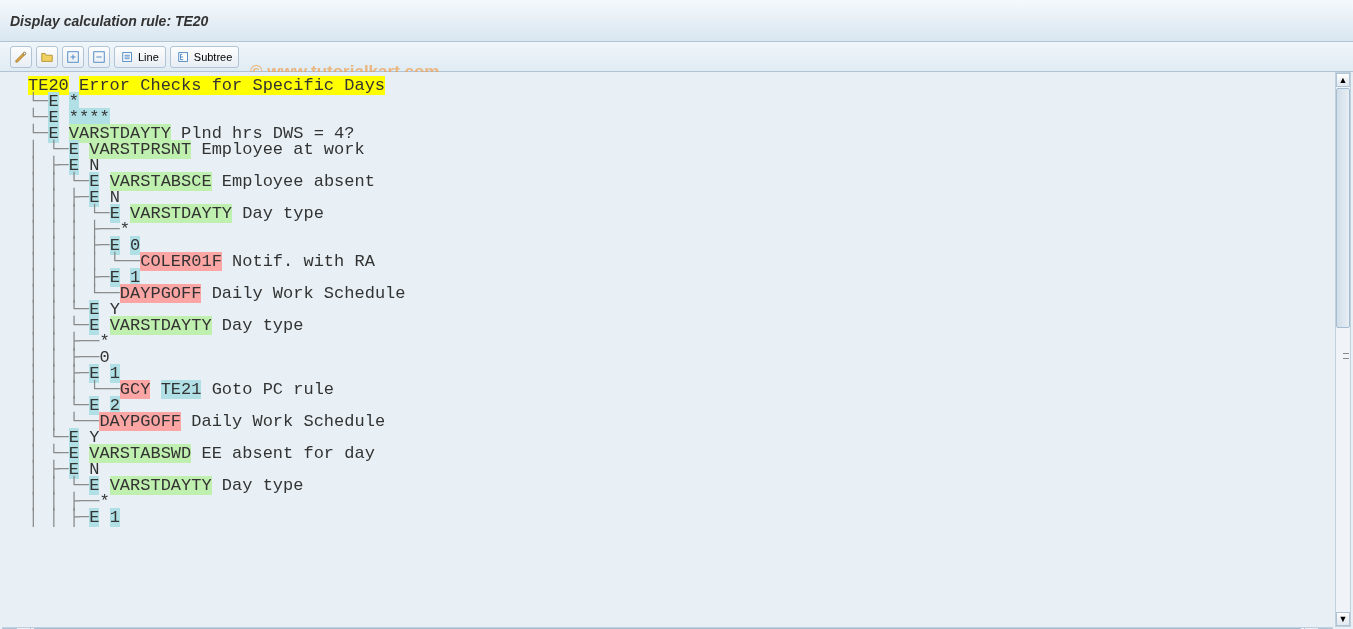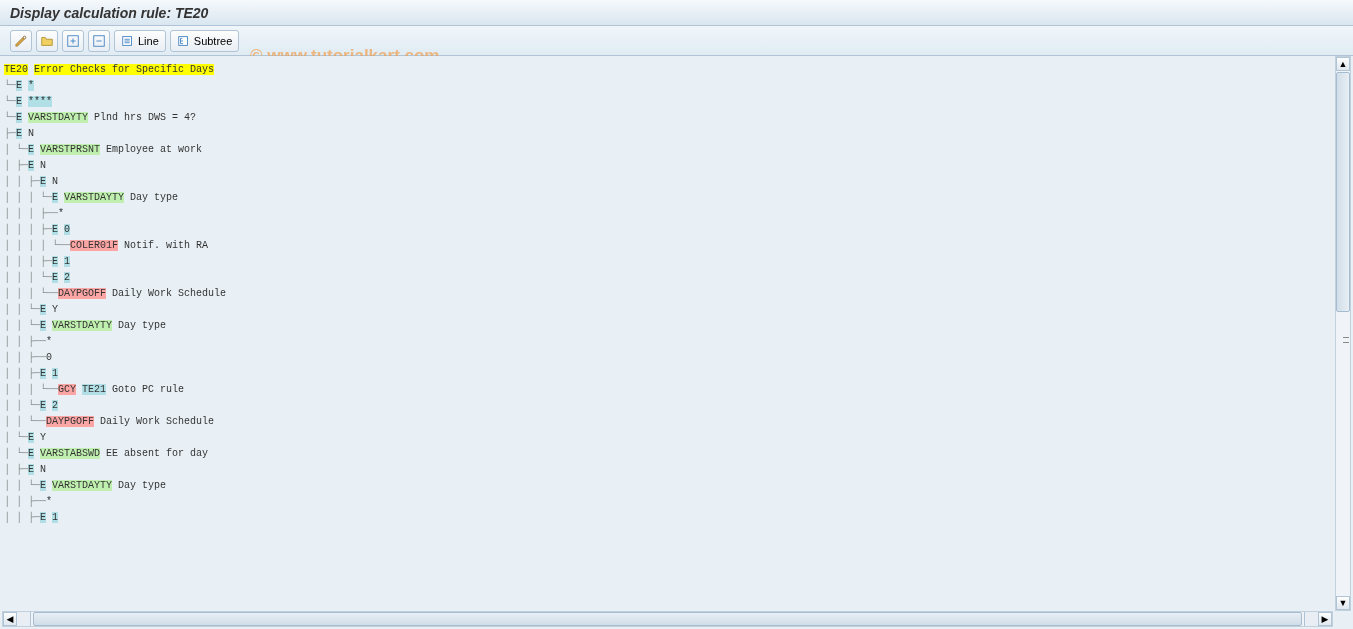--- a/index.html
+++ b/index.html
@@ -13,21 +13,21 @@
       background: #e8f0f5;
       width: 1353px;
       height: 629px;
       overflow: hidden;
       position: relative;
     }
     .header {
       background: linear-gradient(to bottom, #f5f9fc, #d9e6f0);
       border-bottom: 1px solid #b0c4d6;
       padding: 4px 10px;
-      height: 26px;
+      height: 42px;
       display: flex;
       align-items: center;
     }
     .header-title {
       font-weight: bold;
       font-style: italic;
       font-size: 14px;
       color: #333;
     }
     .toolbar {
@@ -68,27 +68,28 @@
       pointer-events: none;
     }
     .content-wrapper {
       position: relative;
       height: calc(629px - 56px);
       background: #e8f0f5;
     }
     .content {
       padding: 6px 8px 0 4px;
       font-family: 'Courier New', monospace;
-      font-size: 10px;
+      font-size: 17px;
       line-height: 16px;
       color: #333;
       background: #e8f0f5;
       height: calc(100% - 18px);
       overflow: hidden;
       position: relative;
+      margin-left: 24px;
     }
     .tree-line {
       white-space: nowrap;
       height: 16px;
     }
     .hl-yellow {
       background: #ffff00;
     }
     .hl-cyan {
       background: #b0e0e6;
@@ -247,42 +248,41 @@
 <div class="content">
 
 <div class="tree-line"><span class="hl-yellow">TE20</span> <span class="hl-yellow">Error Checks for Specific Days</span></div>
 
 <div class="tree-line"><span class="conn"> └─</span><span class="hl-cyan">E</span> <span class="hl-cyan">*</span></div>
 
 <div class="tree-line"><span class="conn">    └─</span><span class="hl-cyan">E</span> <span class="hl-cyan">****</span></div>
 
 <div class="tree-line"><span class="conn">       └─</span><span class="hl-cyan">E</span> <span class="hl-green">VARSTDAYTY</span>  <span>Plnd hrs DWS = 4?</span></div>
 
-<div class="tree-line"><span class="conn">          ├─</span><span class="hl-cyan">E</span> <span>N</span></div>
 
 <div class="tree-line"><span class="conn">          │  └─</span><span class="hl-cyan">E</span> <span class="hl-green">VARSTPRSNT</span> <span>Employee at work</span></div>
 
 <div class="tree-line"><span class="conn">          │     ├─</span><span class="hl-cyan">E</span> <span>N</span></div>
 
+<div class="tree-line"><span class="conn">          │     │  └─</span><span class="hl-cyan">E</span> <span class="hl-green">VARSTABSCE</span> <span>Employee absent</span></div>
 
 <div class="tree-line"><span class="conn">          │     │     ├─</span><span class="hl-cyan">E</span> <span>N</span></div>
 
 <div class="tree-line"><span class="conn">          │     │     │  └─</span><span class="hl-cyan">E</span> <span class="hl-green">VARSTDAYTY</span> <span>Day type</span></div>
 
 <div class="tree-line"><span class="conn">          │     │     │     ├──</span><span>*</span></div>
 
 <div class="tree-line"><span class="conn">          │     │     │     ├─</span><span class="hl-cyan">E</span> <span class="hl-cyan">0</span></div>
 
 <div class="tree-line"><span class="conn">          │     │     │     │  └──</span><span class="hl-pale">COLER01F</span>   <span>Notif. with RA</span></div>
 
 <div class="tree-line"><span class="conn">          │     │     │     ├─</span><span class="hl-cyan">E</span> <span class="hl-cyan">1</span></div>
 
 
 
-<div class="tree-line"><span class="conn">          │     │     │     └─</span><span class="hl-cyan">E</span> <span class="hl-cyan">2</span></div>
 
 <div class="tree-line"><span class="conn">          │     │     │        └──</span><span class="hl-pale">DAYPGOFF</span>   <span>Daily Work Schedule</span></div>
 
 <div class="tree-line"><span class="conn">          │     │     └─</span><span class="hl-cyan">E</span> <span>Y</span></div>
 
 <div class="tree-line"><span class="conn">          │     │        └─</span><span class="hl-cyan">E</span> <span class="hl-green">VARSTDAYTY</span> <span>Day type</span></div>
 
 <div class="tree-line"><span class="conn">          │     │           ├──</span><span>*</span></div>
 
 <div class="tree-line"><span class="conn">          │     │           ├──</span><span>0</span></div>

